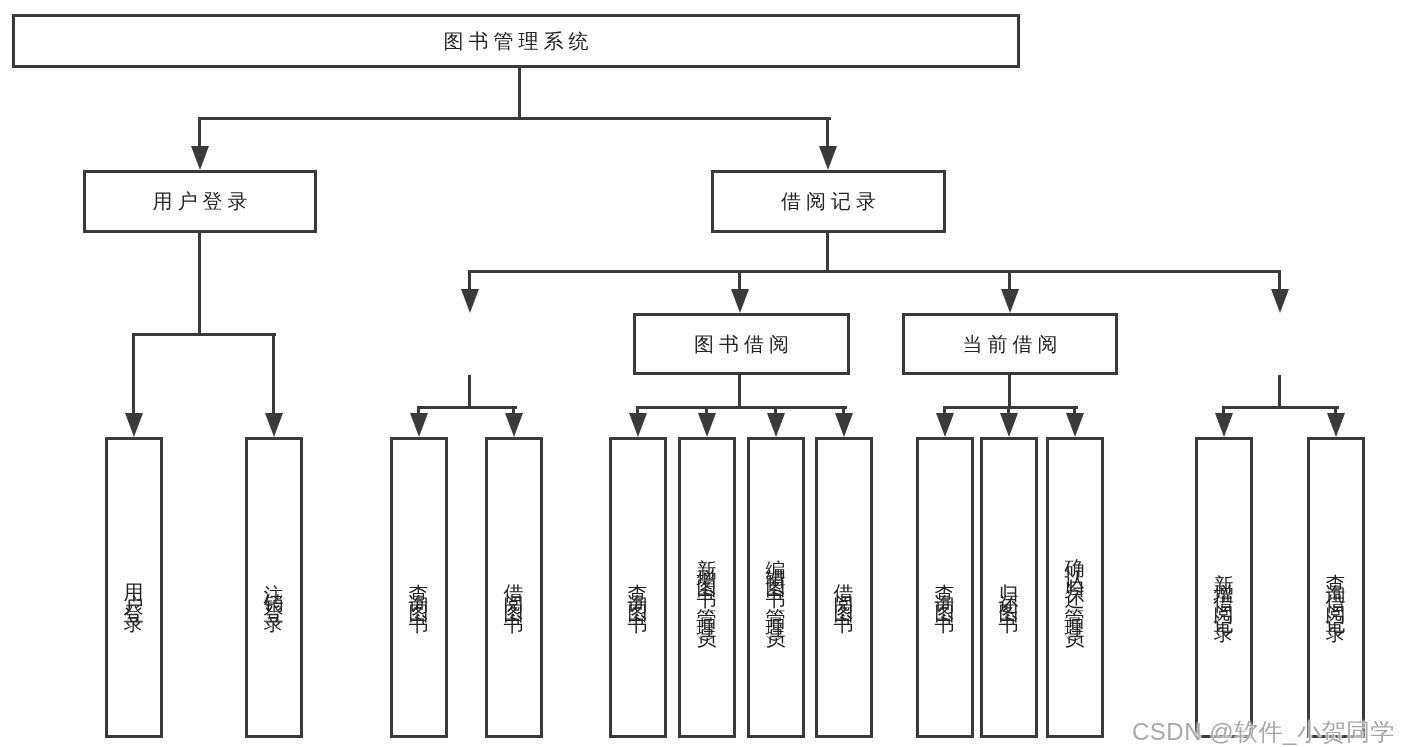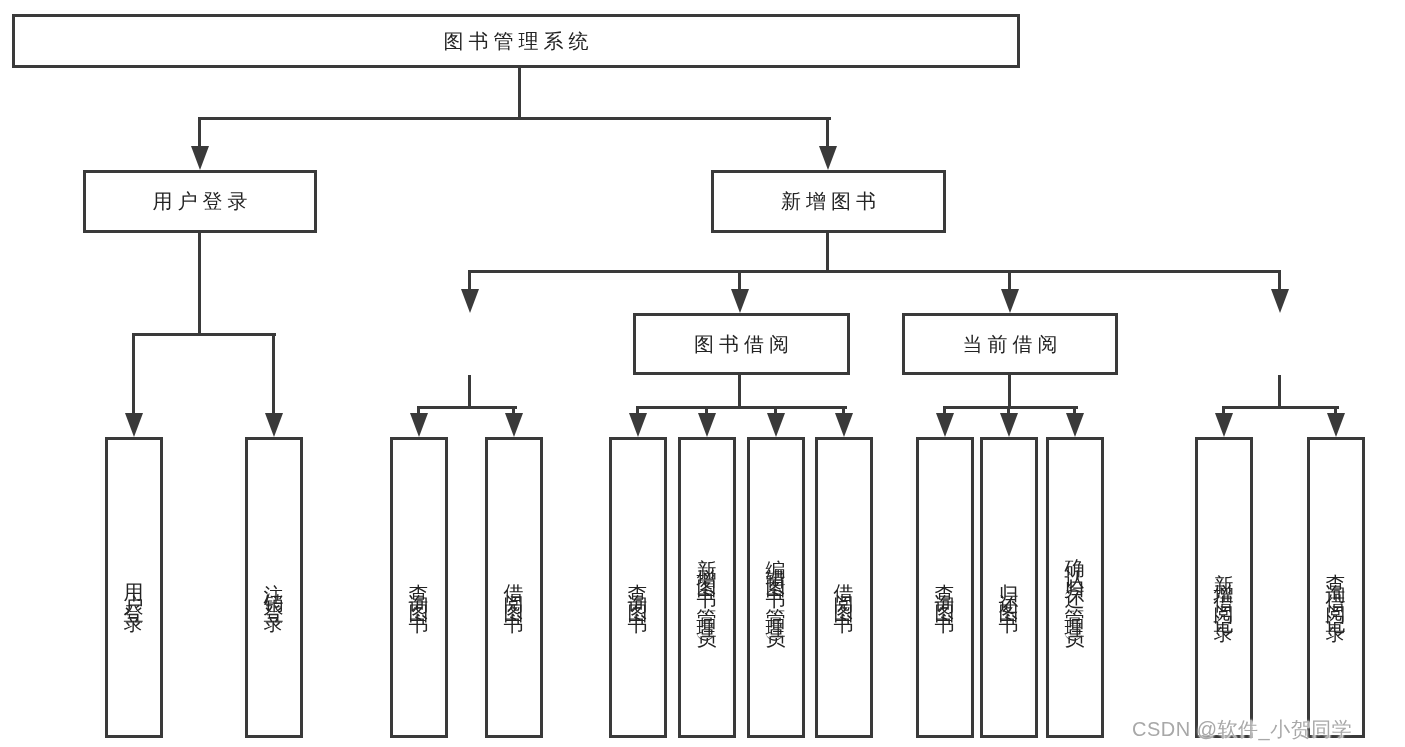--- a/index.html
+++ b/index.html
@@ -49,21 +49,21 @@
     width: 0; height: 0;
     border-left: 9px solid transparent;
     border-right: 9px solid transparent;
     border-top: 24px solid var(--line);
     z-index: 1;
   }
   .watermark {
     position: absolute;
     left: 1132px;
     top: 716px;
-    font-size: 20px;
+    font-size: 24px;
     color: var(--watermark);
     letter-spacing: 0.5px;
     white-space: nowrap;
     text-shadow: 0 0 3px #fff, 0 0 2px #fff, 1px 1px 2px #fff;
     z-index: 9;
   }
 </style>
 </head>
 <body>
 
@@ -72,21 +72,21 @@
   <div class="box hbox" style="left:12px;top:14px;width:1008px;height:54px">图书管理系统</div>
 
   <div class="vline" style="left:518px;top:68px;height:52px"></div>
   <div class="hline" style="left:198px;top:117px;width:633px"></div>
   <div class="vline" style="left:198px;top:117px;height:32px"></div>
   <div class="arrow" style="left:191px;top:146px"></div>
   <div class="vline" style="left:826px;top:117px;height:32px"></div>
   <div class="arrow" style="left:819px;top:146px"></div>
 
   <div class="box hbox" style="left:83px;top:170px;width:234px;height:63px">用户登录</div>
-  <div class="box hbox" style="left:711px;top:170px;width:235px;height:63px">新增图书</div>
+  <div class="box hbox" style="left:711px;top:170px;width:235px;height:63px">借阅记录</div>
 
   <div class="vline" style="left:198px;top:233px;height:102px"></div>
   <div class="hline" style="left:132px;top:333px;width:144px"></div>
   <div class="vline" style="left:132px;top:333px;height:82px"></div>
   <div class="arrow" style="left:125px;top:413px"></div>
   <div class="vline" style="left:272px;top:333px;height:82px"></div>
   <div class="arrow" style="left:265px;top:413px"></div>
 
   <div class="vline" style="left:826px;top:233px;height:39px"></div>
   <div class="hline" style="left:468px;top:270px;width:813px"></div>

